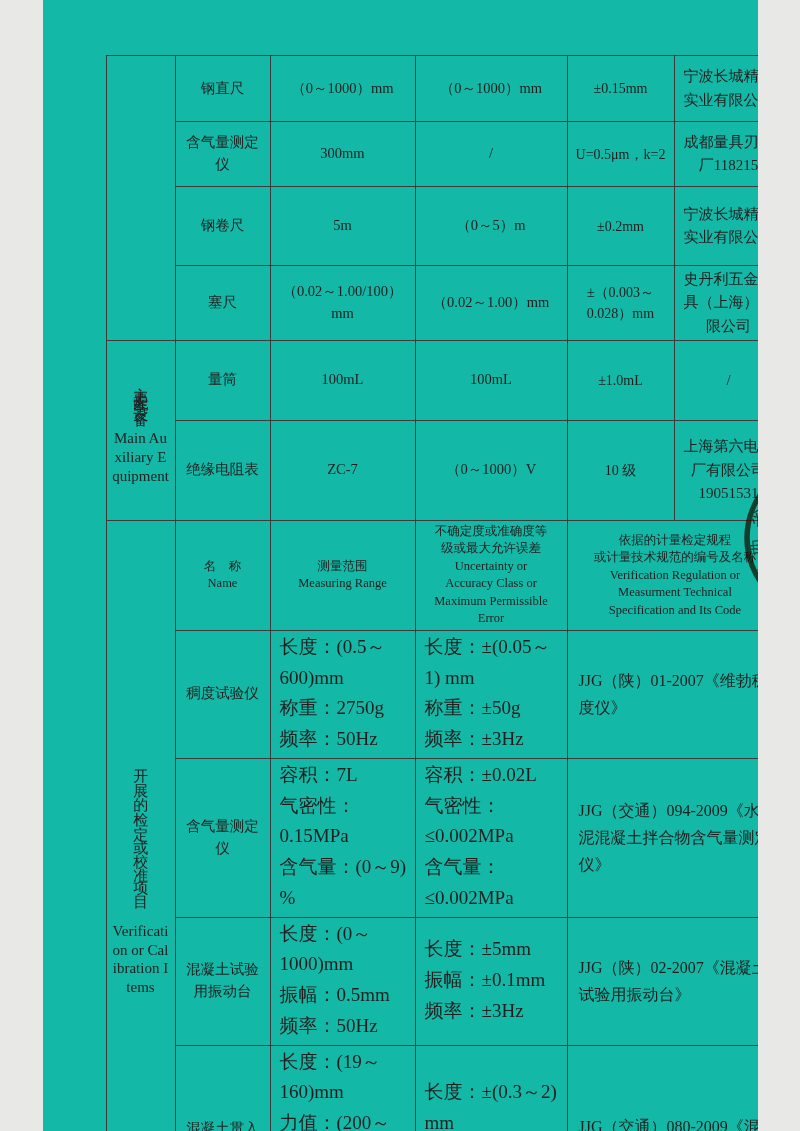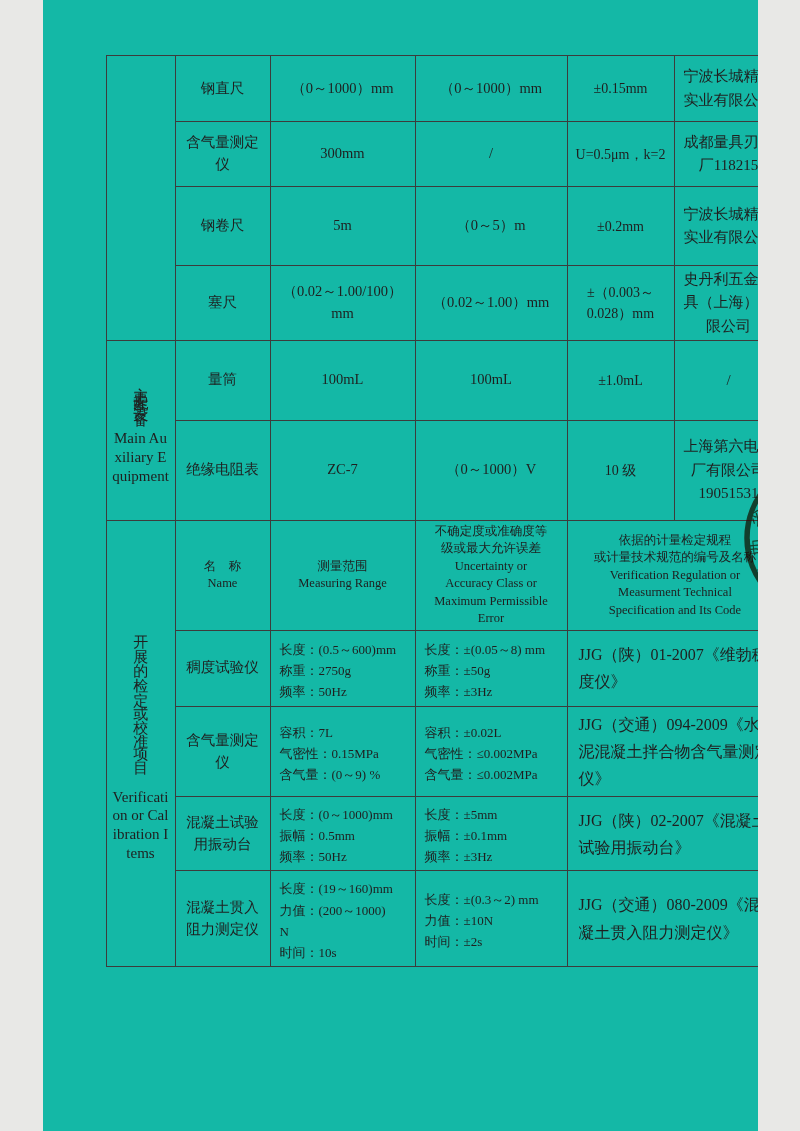--- a/index.html
+++ b/index.html
@@ -23,21 +23,21 @@
     writing-mode:vertical-rl;text-orientation:upright;
     margin:0 auto;font-size:15px;letter-spacing:5px;
   }
   .vzh2{letter-spacing:14px;}
   .ven{
     font-size:15px;line-height:1.25;word-break:break-all;
     width:58px;margin:2px auto 0 auto;
   }
   td.colhead{font-size:12.5px;line-height:1.4;padding:2px 2px;}
   td.lv{
-    text-align:left;padding:7px 4px 3px 9px;font-size:13px;line-height:1.62;
+    text-align:left;padding:1px 4px 3px 9px;font-size:19px;line-height:1.62;
   }
   td.reg{
     text-align:left;padding:4px 8px 4px 11px;font-size:16px;line-height:1.7;
   }
   td.err{font-size:14px;}
   td.mfr{font-size:15px;line-height:1.55;padding:2px 6px;}
   .stamp{
     position:absolute;left:663px;top:423px;width:236px;height:236px;
     mix-blend-mode:multiply;opacity:0.88;pointer-events:none;
   }
@@ -126,21 +126,21 @@
 或计量技术规范的编号及名称
 Verification Regulation or
 Measurment Technical
 Specification and Its Code</td>
     </tr>
     <tr style="height:76px">
       <td>稠度试验仪</td>
       <td class="lv">长度：(0.5～600)mm
 称重：2750g
 频率：50Hz</td>
-      <td class="lv">长度：±(0.05～8) mm
+      <td class="lv">长度：±(0.05～1) mm
 称重：±50g
 频率：±3Hz</td>
       <td class="reg" colspan="2">JJG（陕）01-2007《维勃稠度仪》</td>
     </tr>
     <tr style="height:81px">
       <td>含气量测定仪</td>
       <td class="lv">容积：7L
 气密性：0.15MPa
 含气量：(0～9) %</td>
       <td class="lv">容积：±0.02L

